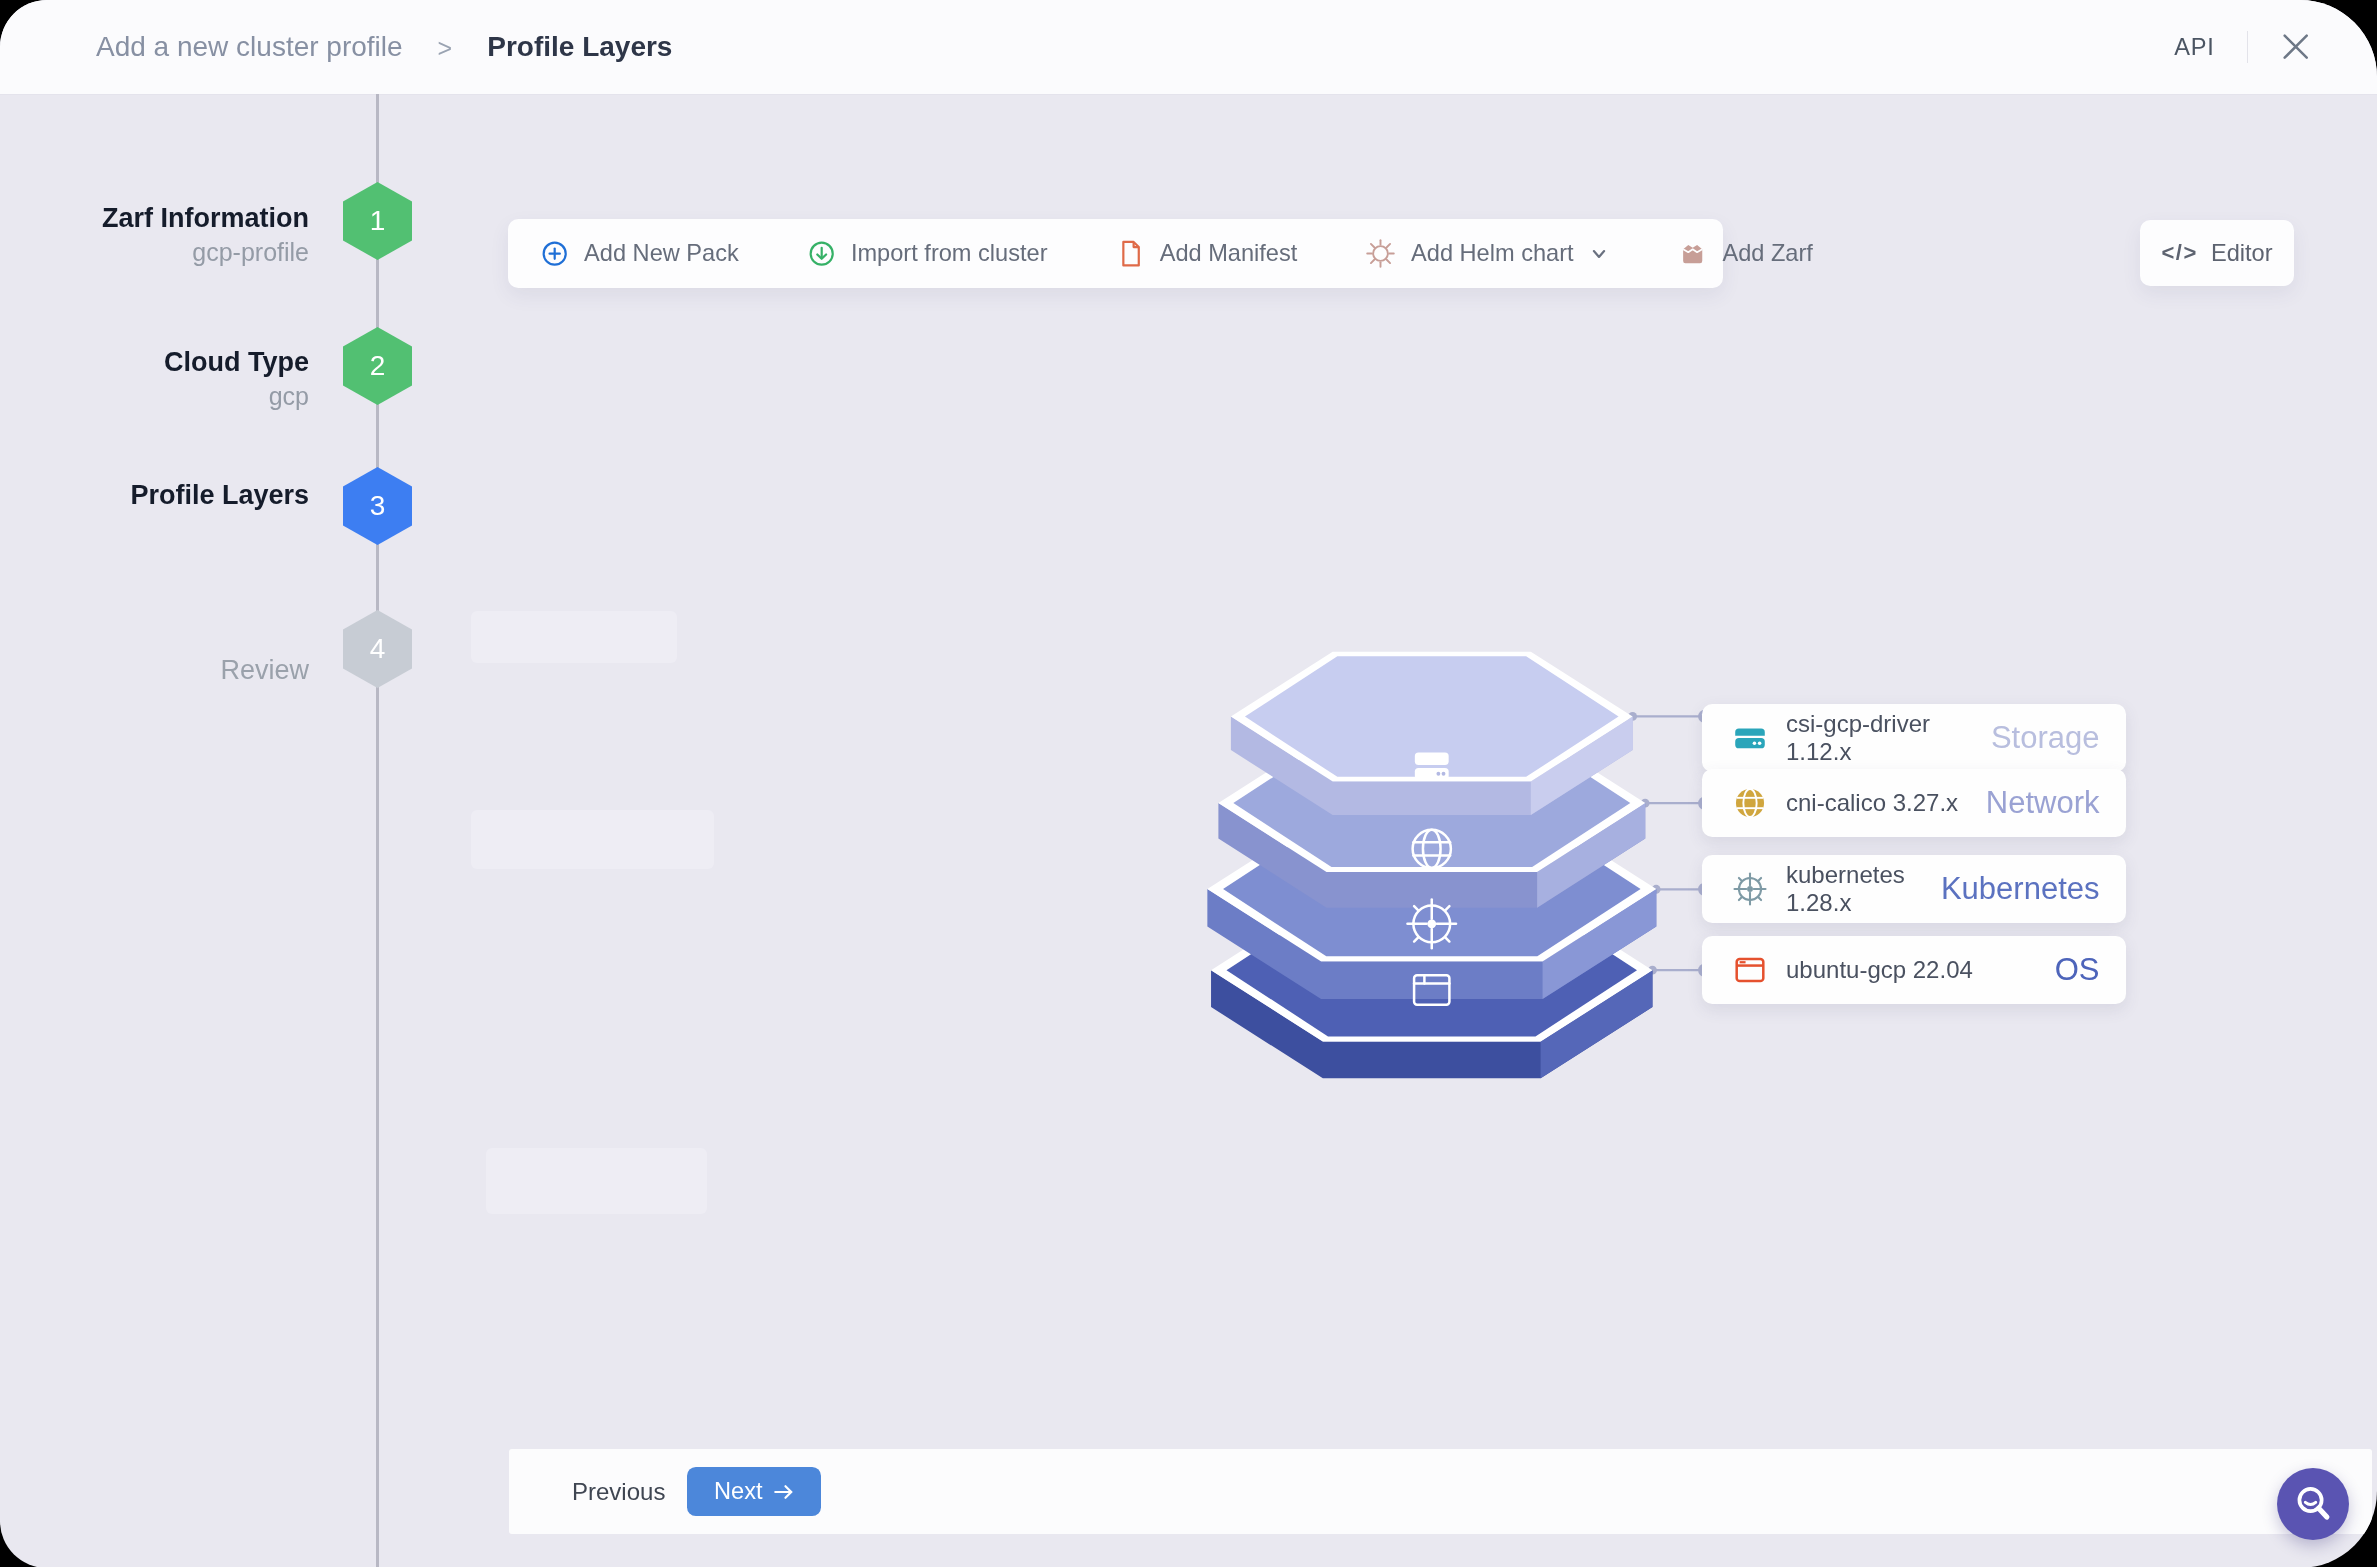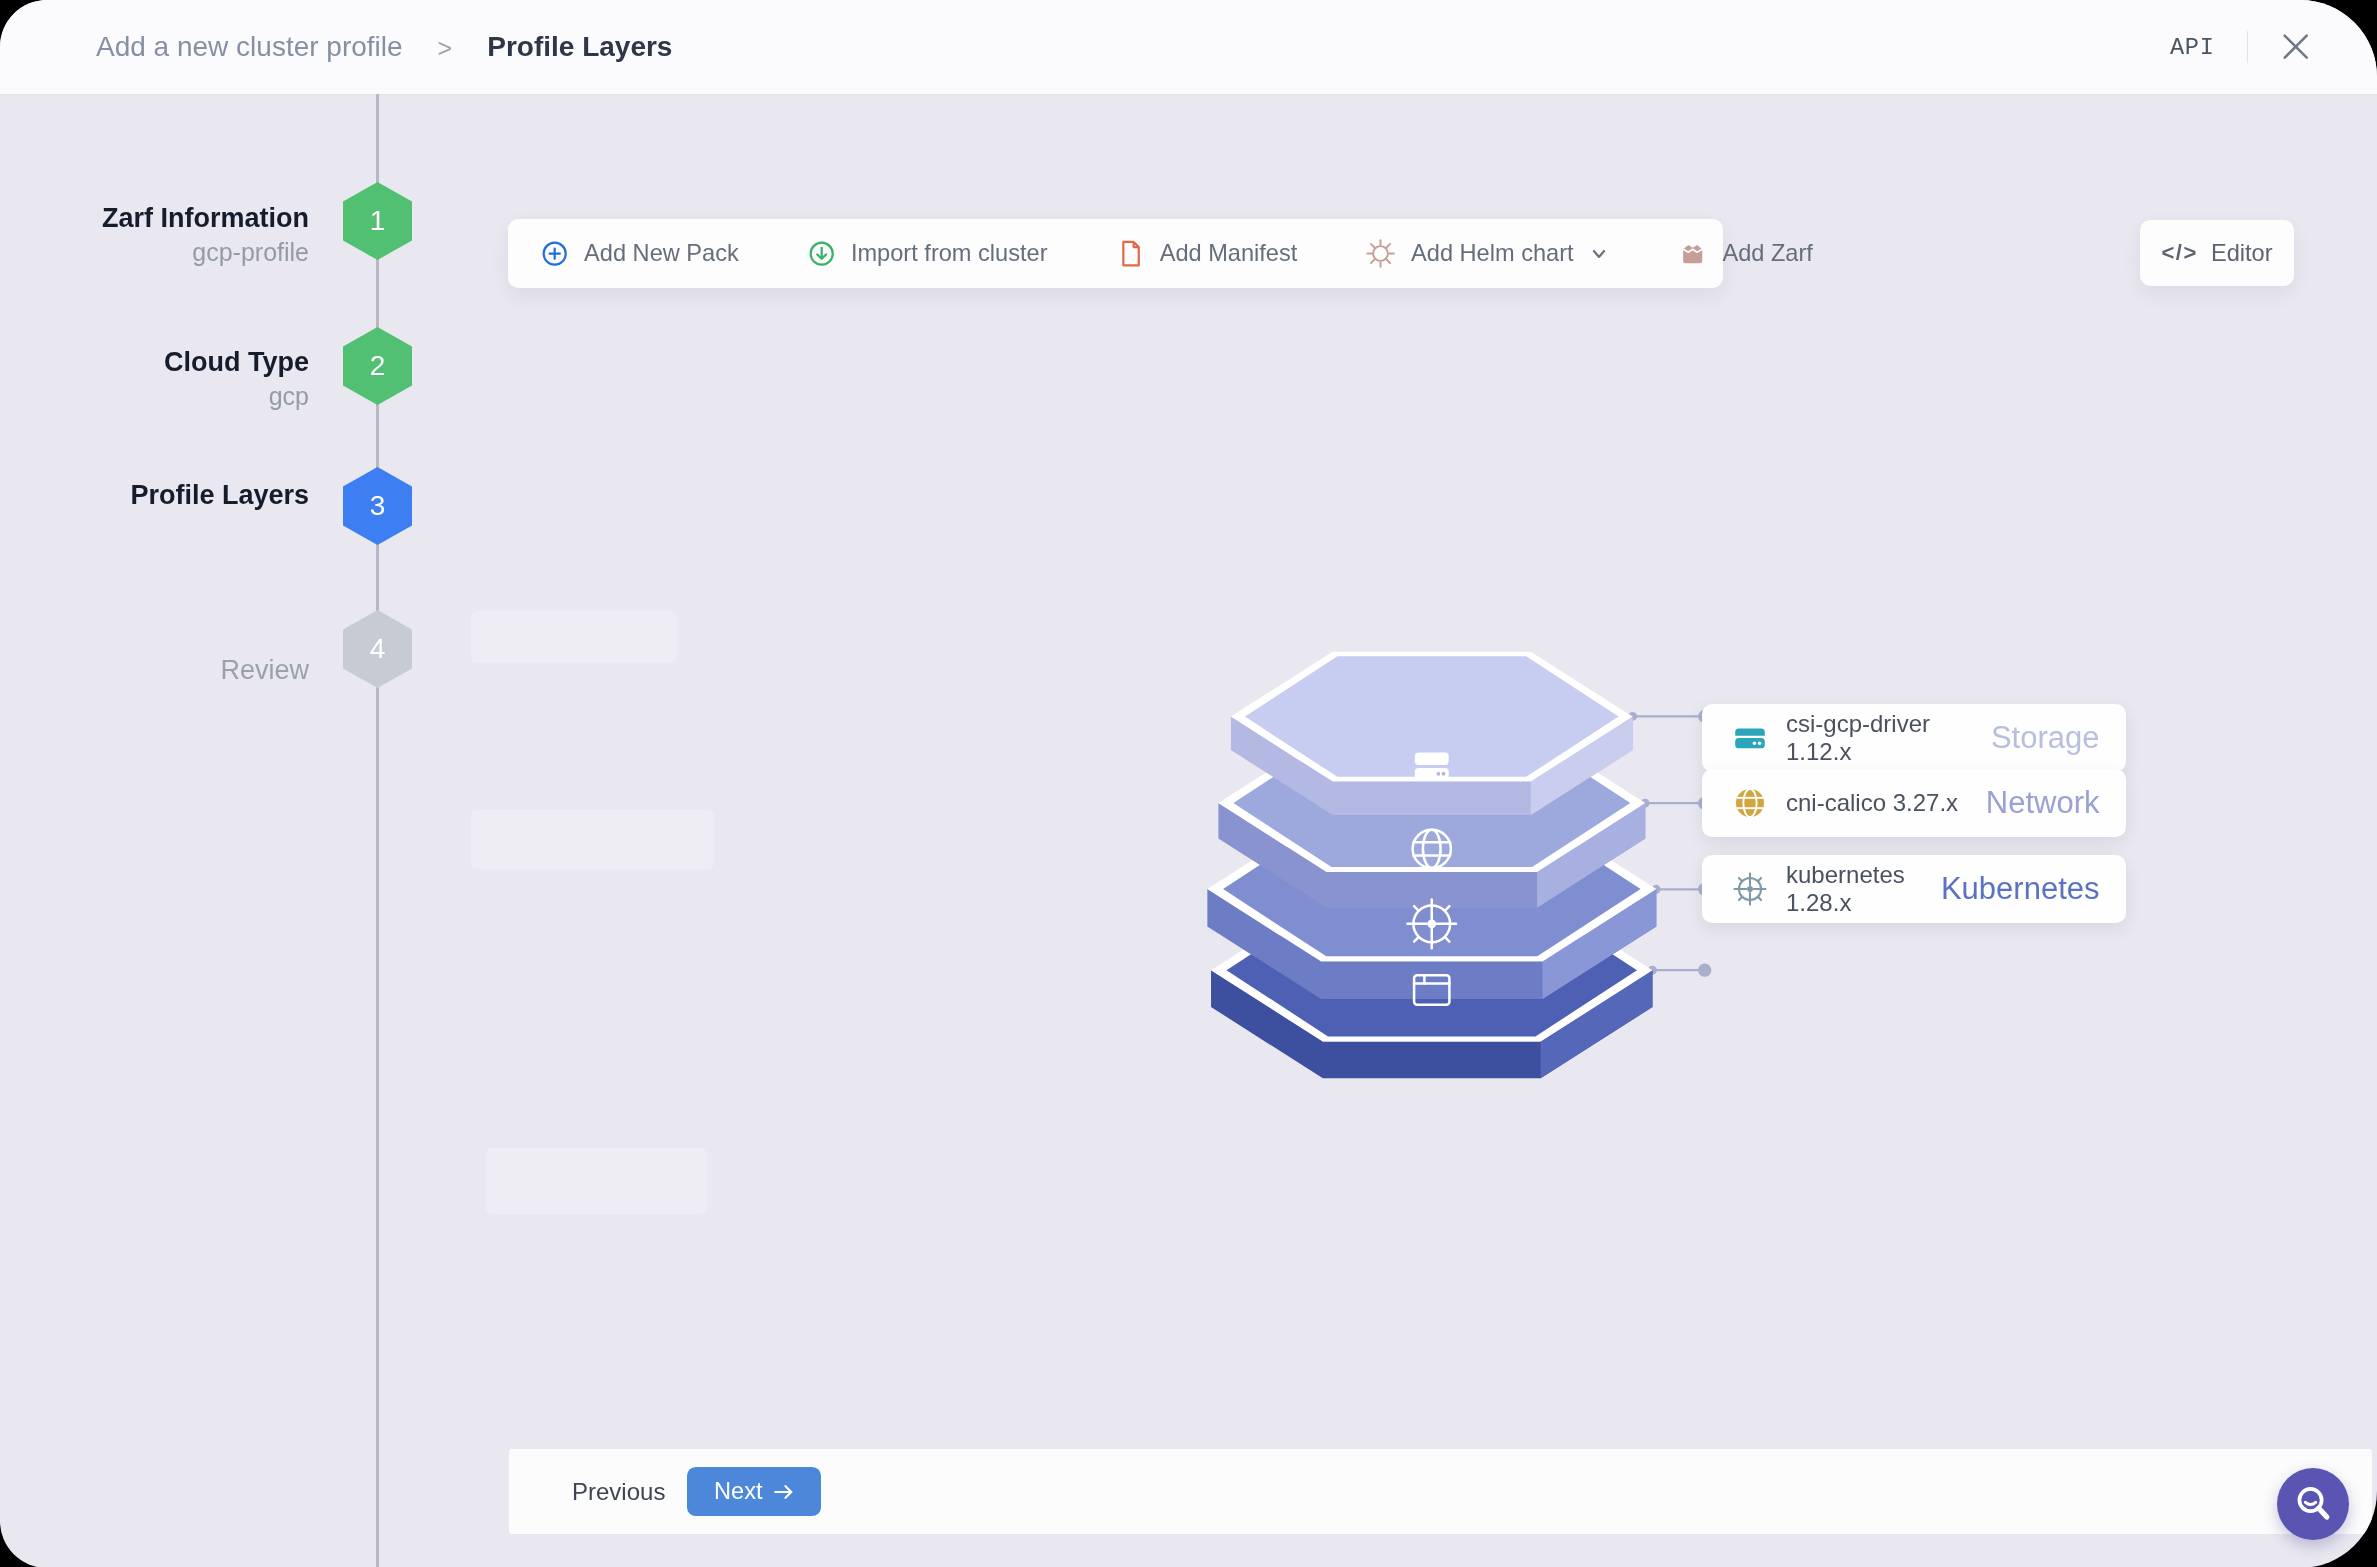--- a/index.html
+++ b/index.html
@@ -5,21 +5,21 @@
   html,body{margin:0;padding:0;background:#000;}
   body{width:2377px;height:1568px;position:relative;font-family:"Liberation Sans",sans-serif;-webkit-font-smoothing:antialiased;}
   .window{position:absolute;inset:0;background:#e9e8f0;border-radius:47px 77px 77px 47px;overflow:hidden;}
 
   
   .header{position:absolute;left:0;top:0;right:0;height:94px;background:#fbfbfd;border-bottom:1.5px solid #e4e3ec;display:flex;align-items:center;}
   .breadcrumb{display:flex;align-items:flex-end;gap:35px;margin-left:96px;font-size:28px;}
   .bc-parent{color:#8790a3;font-weight:500;}
   .bc-sep{color:#9aa3b2;font-size:25px;}
   .bc-current{color:#2e3648;font-weight:600;}
-  .hdr-right{position:absolute;right:65px;top:0;height:94px;display:flex;align-items:center;gap:32px;font-family:Liberation Mono, monospace;}
+  .hdr-right{position:absolute;right:65px;top:0;height:94px;display:flex;align-items:center;gap:32px;}
   .api-btn{color:#4b5563;font-size:23.6px;letter-spacing:0.7px;cursor:pointer;}
   .hdr-divider{width:1.5px;height:32px;background:#e3e3ea;}
   .close-btn{width:32px;height:32px;cursor:pointer;display:flex;align-items:center;justify-content:center;}
 
   
   .rail{position:absolute;left:376px;top:94px;bottom:0;width:2.9px;background:#b8b8c4;}
   .step-label{position:absolute;left:66px;width:243px;text-align:right;}
   .step-label .lbl{font-size:27px;font-weight:600;color:#151c2b;line-height:32px;}
   .step-label .sub{font-size:25px;color:#949ba6;line-height:32px;margin-top:1.5px;}
   .step-label.pending .lbl{color:#9aa1ab;font-weight:500;}
@@ -309,20 +309,31 @@
           <line x1="18" y1="23" x2="8" y2="23"></line>
             <line x1="28" y1="23" x2="38" y2="23"></line>
         </g>
         <circle cx="23" cy="23" r="4" fill="#7e9aa5"></circle>
       </svg>
     </span>
     <span class="pack-name">kubernetes 1.28.x</span>
     <span class="pack-cat cat-kubernetes">Kubernetes</span>
   </div>
 
+  <div class="pack-card" style="top:936px;">
+    <span class="pack-icon">
+      <svg width="34" height="34" viewBox="0 0 46 46">
+        <rect x="5" y="8" width="36" height="30" rx="4" fill="none" stroke="#e5512e" stroke-width="3.4"></rect>
+        <line x1="5" y1="17" x2="41" y2="17" stroke="#e5512e" stroke-width="3.4"></line>
+        <rect x="9" y="11" width="8" height="3" fill="#e5512e"></rect>
+      </svg>
+    </span>
+    <span class="pack-name">ubuntu-gcp 22.04</span>
+    <span class="pack-cat cat-os">OS</span>
+  </div>
 
   <div class="footer">
     <span class="prev-btn">Previous</span>
     <button class="next-btn">
       <span>Next</span>
       <svg width="22" height="16" viewBox="0 0 30 22">
         <line x1="3" y1="11" x2="25" y2="11" stroke="#fff" stroke-width="3" stroke-linecap="round"></line>
         <polyline points="17,3 25,11 17,19" fill="none" stroke="#fff" stroke-width="3" stroke-linecap="round" stroke-linejoin="round"></polyline>
       </svg>
     </button>

